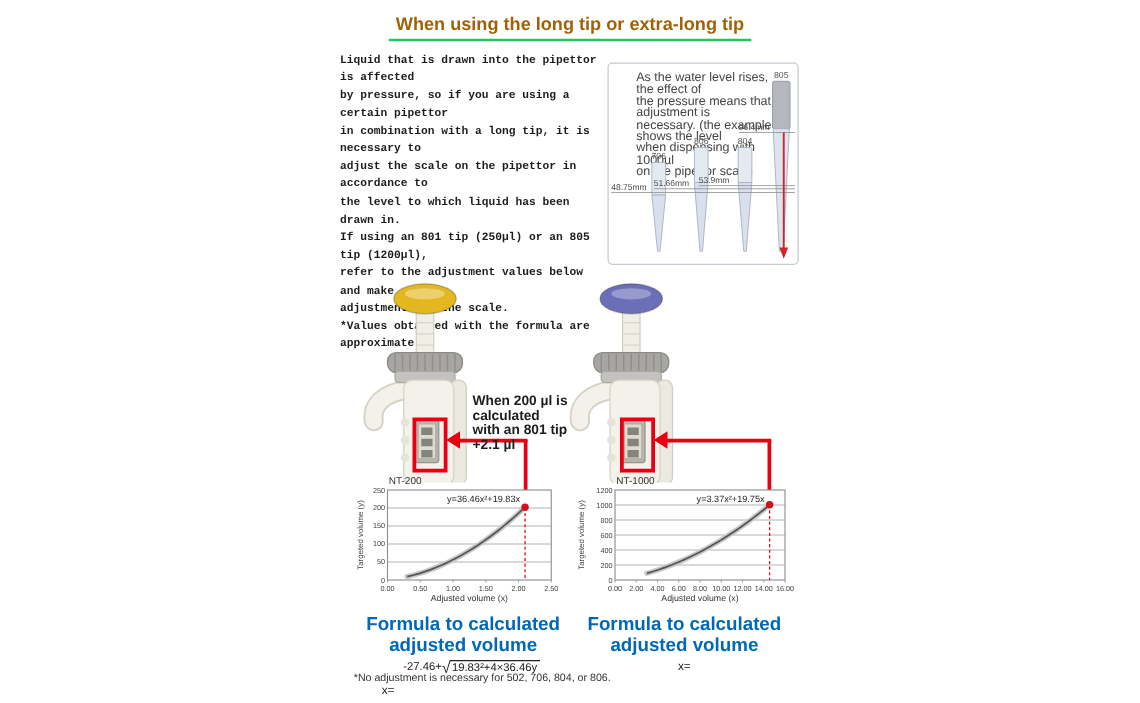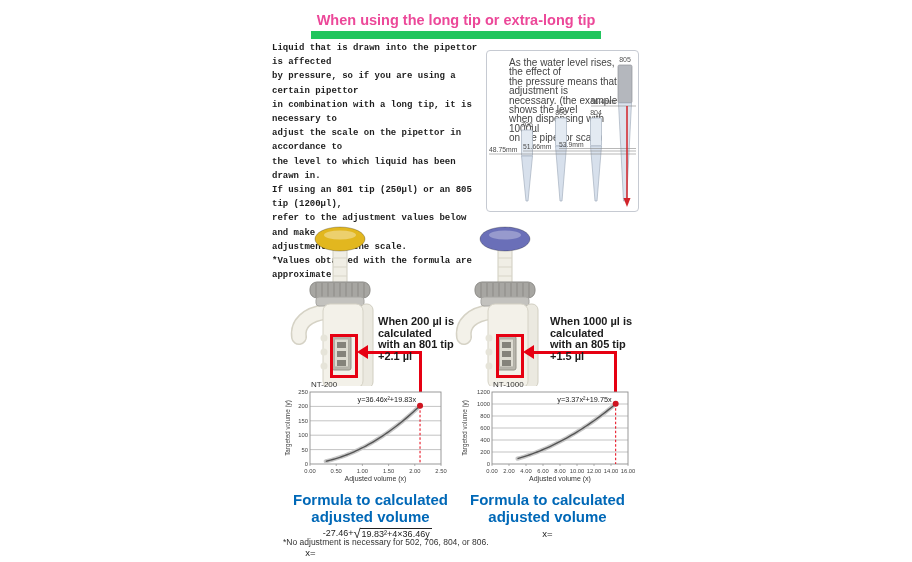--- a/index.html
+++ b/index.html
@@ -2,21 +2,21 @@
 <html><head>
 <meta charset="utf-8">
 <style>
   html,body{margin:0;padding:0;background:#fff;}
   .page{position:relative;width:912px;height:562px;background:#fff;overflow:hidden;
         font-family:"Liberation Sans","DejaVu Sans",sans-serif;color:#231f20;}
   .abs{position:absolute;}
   .pre{white-space:pre-line;}
 
   .title-wrap{left:0;top:12px;width:912px;display:flex;justify-content:center;}
-  .title{font-size:14.5px;font-weight:bold;color:#ec4899;border-bottom:8px solid #22c55e;
+  .title{font-size:14.5px;font-weight:bold;color:#a16207;border-bottom:2px solid #22c55e;
          padding:0 6px 3px 6px;}
 
   .intro{left:272px;top:41px;width:214px;font-size:9px;font-weight:bold;
          line-height:14.2px;color:#1c1c1c;font-family:Liberation Mono, monospace;}
 
   .tip-box{left:486px;top:50px;width:151px;height:160px;border:1px solid #c6cad2;
            border-radius:4px;background:#fff;}
   .tip-note{left:22px;top:7px;width:122px;font-size:10px;line-height:9.4px;color:#444;}
   .tip-svg{left:0;top:0;}
 
@@ -171,23 +171,20 @@
   <div class="abs arrowhead ah-0"></div>
   <div class="abs arrowhead ah-1"></div>
   <div class="abs hbar hbar-0" id="hbar-0" style="width: 54.54px;"></div>
   <div class="abs hbar hbar-1" id="hbar-1" style="width: 84.175px;"></div>
   <div class="abs vconn" id="vconn-0" style="left: 418.54px; height: 53.824px;"></div>
   <div class="abs vconn" id="vconn-1" style="left: 614.175px; height: 51.7px;"></div>
 
   <div class="abs callout co-0 pre">When 200 µl is calculated
 with an 801 tip
 +2.1 µl</div>
-  <div class="abs callout co-1 pre">When 1000 µl is calculated
-with an 805 tip
-+1.5 µl</div>
 
   <svg class="abs chart chart-0" id="chart-0" width="170" height="105" viewBox="0 0 170 105">
       <text x="28" y="9" font-size="8" fill="#333">NT-200</text>
       <rect x="27" y="14" width="131" height="72" fill="#fff" stroke="#8f8f8f" stroke-width="0.9"></rect>
       <text x="25" y="88" font-size="5.8" fill="#444" text-anchor="end">0</text>
       <line x1="27" y1="71.6" x2="158" y2="71.6" stroke="#9a9a9a" stroke-width="0.6"></line>
       <text x="25" y="73.6" font-size="5.8" fill="#444" text-anchor="end">50</text>
       <line x1="27" y1="57.199999999999996" x2="158" y2="57.199999999999996" stroke="#9a9a9a" stroke-width="0.6"></line>
       <text x="25" y="59.199999999999996" font-size="5.8" fill="#444" text-anchor="end">100</text>
       <line x1="27" y1="42.8" x2="158" y2="42.8" stroke="#9a9a9a" stroke-width="0.6"></line>

